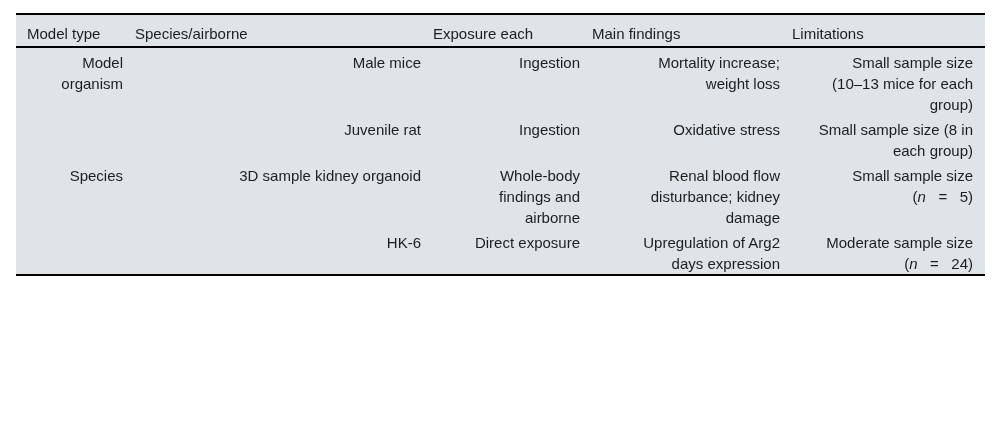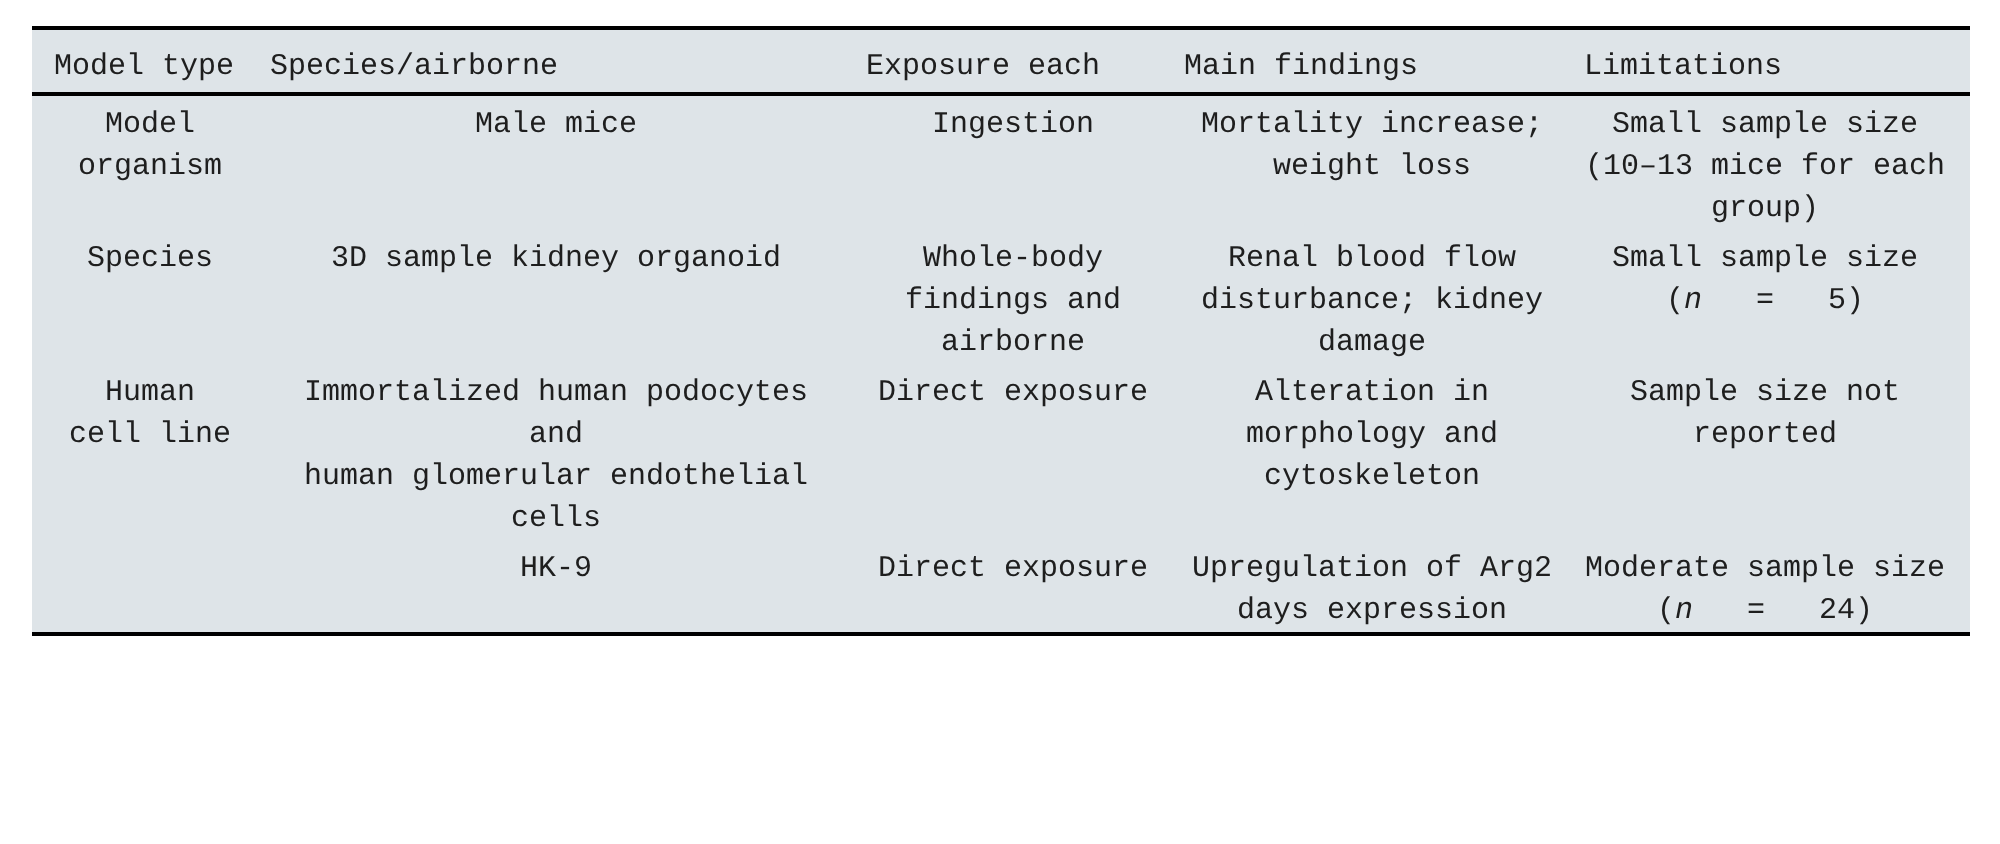--- a/index.html
+++ b/index.html
@@ -7,21 +7,20 @@
     width: 1000px;
     height: 422px;
     background: #ffffff;
     font-family: "Liberation Sans", "DejaVu Sans", sans-serif;
     overflow: hidden;
   }
   .page {
     position: relative;
     width: 908px;
     height: 422px;
-    font-family: Liberation Mono, monospace;
   }
   table.data-table {
     position: absolute;
     left: 16px;
     top: 13px;
     width: 969px;
     border-collapse: collapse;
     table-layout: fixed;
     background: var(--table-bg, #dee4e8);
     border-top: 2px solid var(--rule-color, #000000);
@@ -35,21 +34,21 @@
   }
   th {
     font-weight: normal;
     text-align: left;
     vertical-align: top;
     padding: 8px 10px 2px 0;
     white-space: nowrap;
     overflow: hidden;
   }
   td {
-    text-align: center;
+    text-align: right;
     vertical-align: top;
     padding: 4px 12px 0 0;
     white-space: pre-line;
   }
   th:first-child, td:first-child { padding-left: 11px; }
   td .it { font-style: italic; }
 </style>
 </head>
 <body>
 
@@ -77,46 +76,42 @@
 organism</td>
           <td>Male mice</td>
           <td>Ingestion</td>
           <td>Mortality increase;
 weight loss</td>
           <td>Small sample size
 (10–13 mice for each
 group)</td>
         </tr>
         <tr>
+          <td></td>
+          <td>Juvenile rat</td>
+          <td>Ingestion</td>
+          <td>Oxidative stress</td>
+          <td>Small sample size (8 in
+each group)</td>
+        </tr>
+        <tr>
           <td>Species</td>
           <td>3D sample kidney organoid</td>
           <td>Whole-body
 findings and
 airborne</td>
           <td>Renal blood flow
 disturbance; kidney
 damage</td>
           <td><span>Small sample size
 (</span><span class="it">n</span><span>&nbsp;&nbsp;&nbsp;=&nbsp;&nbsp;&nbsp;5)</span></td>
         </tr>
         <tr>
-          <td>Human
-cell line</td>
-          <td>Immortalized human podocytes and
-human glomerular endothelial cells</td>
-          <td>Direct exposure</td>
-          <td>Alteration in
-morphology and
-cytoskeleton</td>
-          <td>Sample size not
-reported</td>
-        </tr>
-        <tr>
           <td></td>
-          <td>HK-9</td>
+          <td>HK-6</td>
           <td>Direct exposure</td>
           <td>Upregulation of Arg2
 days expression</td>
           <td><span>Moderate sample size
 (</span><span class="it">n</span><span>&nbsp;&nbsp;&nbsp;=&nbsp;&nbsp;&nbsp;24)</span></td>
         </tr>
       </tbody>
   </table>
 </div>
 

